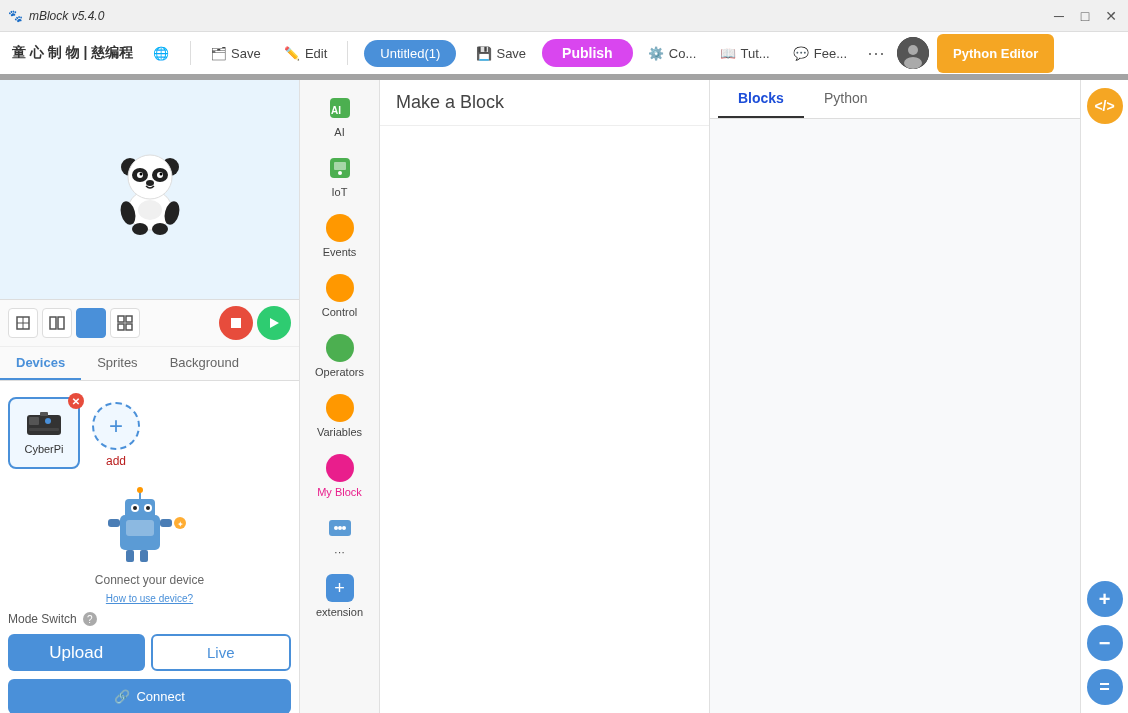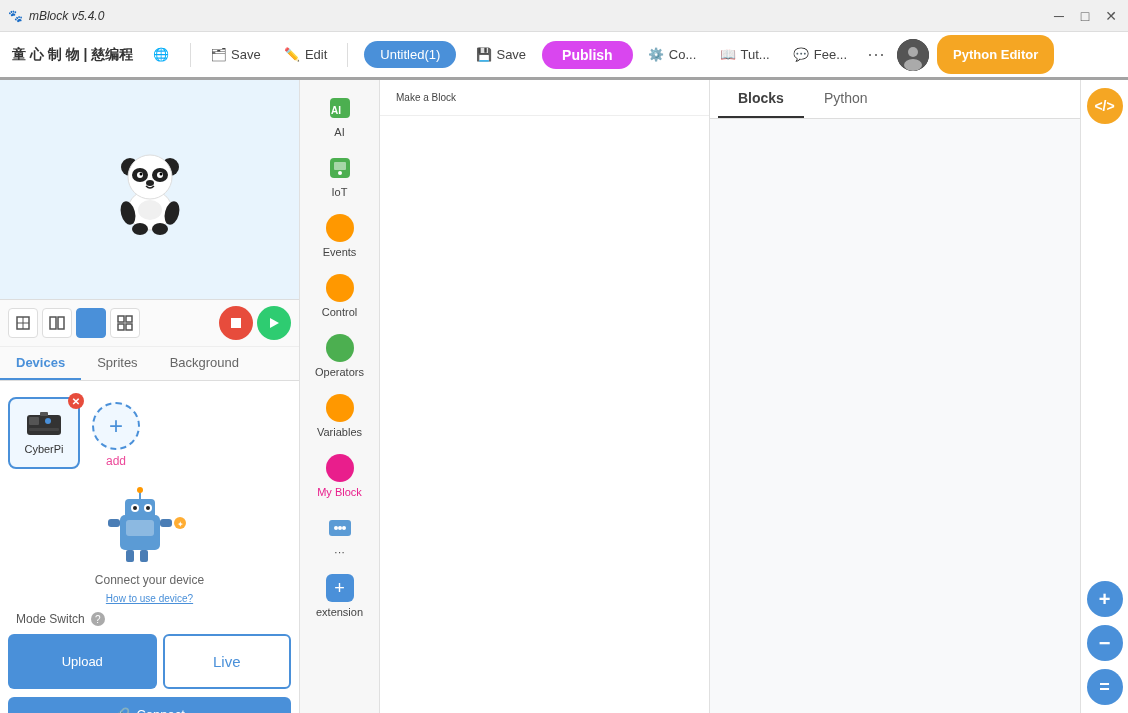--- a/index.html
+++ b/index.html
@@ -25,21 +25,21 @@
     }
 
     
     #menubar {
       height: 48px;
       background: #fff;
       display: flex;
       align-items: center;
       padding: 0 12px;
       gap: 8px;
-      border-bottom: 3px solid #a3a3a3;
+      border-bottom: 6px solid #a3a3a3;
       box-shadow: 0 1px 3px rgba(0,0,0,0.1);
     }
     .menu-logo { font-size: 14px; font-weight: bold; color: #333; margin-right: 4px; white-space: nowrap; }
     .menu-item {
       display: flex; align-items: center; gap: 4px; padding: 4px 8px;
       cursor: pointer; color: #444; font-size: 13px; border-radius: 4px;
     }
     .menu-separator { width: 1px; height: 24px; background: #ddd; margin: 0 4px; }
     .project-name-btn {
       background: #4a90d9; color: #fff; border: none; border-radius: 20px;
@@ -57,21 +57,21 @@
       display: flex; align-items: center; gap: 4px; padding: 4px 8px;
       cursor: pointer; color: #444; font-size: 13px;
     }
     .more-btn { font-size: 18px; color: #666; cursor: pointer; padding: 0 4px; }
     .avatar {
       width: 32px; height: 32px; border-radius: 50%; background: #333;
       overflow: hidden; display: flex; align-items: center; justify-content: center;
       cursor: pointer;
     }
     .python-editor-btn {
-      background: #f5a623; color: #fff; border: none; border-radius: 14px;
+      background: #f5a623; color: #fff; border: none; border-radius: 6px;
       padding: 12px 16px; font-size: 13px; font-weight: 600; cursor: pointer;
       white-space: nowrap;
     }
 
     
     #main {
       display: flex;
       height: calc(713px - 32px - 48px);
     }
 
@@ -155,38 +155,38 @@
       width: 16px; height: 16px; background: #e74c3c; color: #fff;
       border-radius: 50%; font-size: 10px; display: flex; align-items: center; justify-content: center;
       cursor: pointer; font-weight: bold;
     }
     .device-name { font-size: 11px; color: #333; margin-top: 4px; }
     .add-device {
       width: 48px; height: 48px; border: 2px dashed #4a90d9; border-radius: 50%;
       display: flex; align-items: center; justify-content: center; cursor: pointer;
       color: #4a90d9; font-size: 24px; margin-top: 4px; background: #f0f8ff;
     }
-    .add-label { font-size: 12px; color: #ec4899; }
+    .add-label { font-size: 12px; color: #b91c1c; }
 
     .device-row { display: flex; align-items: center; gap: 12px; padding: 8px 0; }
     .connect-device-img {
       display: flex; align-items: center; justify-content: center;
       padding: 8px 0;
     }
     .connect-label { font-size: 12px; color: #666; text-align: center; margin-bottom: 6px; }
     .how-to-link { color: #4a90d9; font-size: 10px; text-align: center; display: block; margin-bottom: 8px; cursor: pointer; text-decoration: underline; }
-    .mode-switch-row { display: flex; align-items: center; gap: 6px; font-size: 12px; color: #555; margin-bottom: 8px; margin-left: 8px; }
+    .mode-switch-row { display: flex; align-items: center; gap: 6px; font-size: 12px; color: #555; margin-bottom: 8px; }
     .info-icon {
       width: 14px; height: 14px; border-radius: 50%; background: #aaa; color: #fff;
       font-size: 10px; display: flex; align-items: center; justify-content: center;
     }
     .upload-live-btns { display: flex; gap: 6px; margin-bottom: 8px; }
     .upload-btn {
-      flex: 1; padding: 20px; background: #4a90d9; color: #fff; border: none;
-      border-radius: 6px; cursor: pointer; font-size: 13px;
+      flex: 1; padding: 8px; background: #4a90d9; color: #fff; border: none;
+      border-radius: 6px; cursor: pointer; font-size: 17px;
     }
     .live-btn {
       flex: 1; padding: 8px; background: #fff; color: #4a90d9; border: 2px solid #4a90d9;
       border-radius: 6px; cursor: pointer; font-size: 15px;
     }
     .connect-btn {
       width: 100%; padding: 10px; background: #4a90d9; color: #fff; border: none;
       border-radius: 6px; cursor: pointer; font-size: 13px;
       display: flex; align-items: center; justify-content: center; gap: 6px;
     }
@@ -224,21 +224,21 @@
     
     #make-block-panel {
       width: 330px;
       background: #fff;
       border-right: 1px solid #e0e0e0;
       padding: 0;
     }
     #make-block-header {
       padding: 12px 16px;
       border-bottom: 1px solid #eee;
-      font-size: 10px; color: #444;
+      font-size: 18px; color: #444;
       cursor: pointer;
     }
 
     
     #code-area {
       flex: 1;
       background: #f8f9fa;
       position: relative;
       display: flex;
       flex-direction: column;
@@ -246,21 +246,21 @@
     #code-tabs {
       display: flex;
       background: #fff;
       border-bottom: 1px solid #ddd;
       padding: 0 8px;
     }
     .code-tab {
       padding: 10px 20px; cursor: pointer; font-size: 14px; color: #666;
       border-bottom: 2px solid transparent;
     }
-    .code-tab.active { color: #404040; border-bottom-color: #333; font-weight: 600; }
+    .code-tab.active { color: #1d4ed8; border-bottom-color: #333; font-weight: 600; }
 
     #code-canvas {
       flex: 1;
       background: #f8f9fa;
       position: relative;
     }
 
     
     #right-tools {
       width: 48px;

